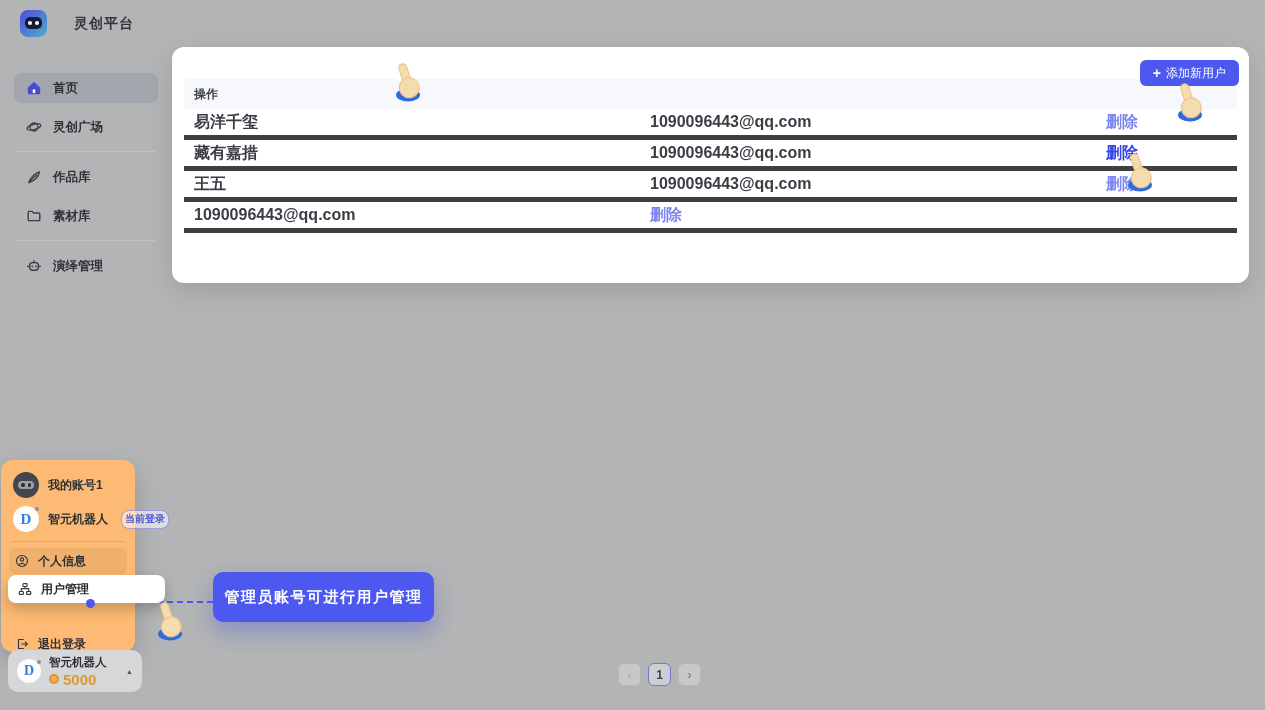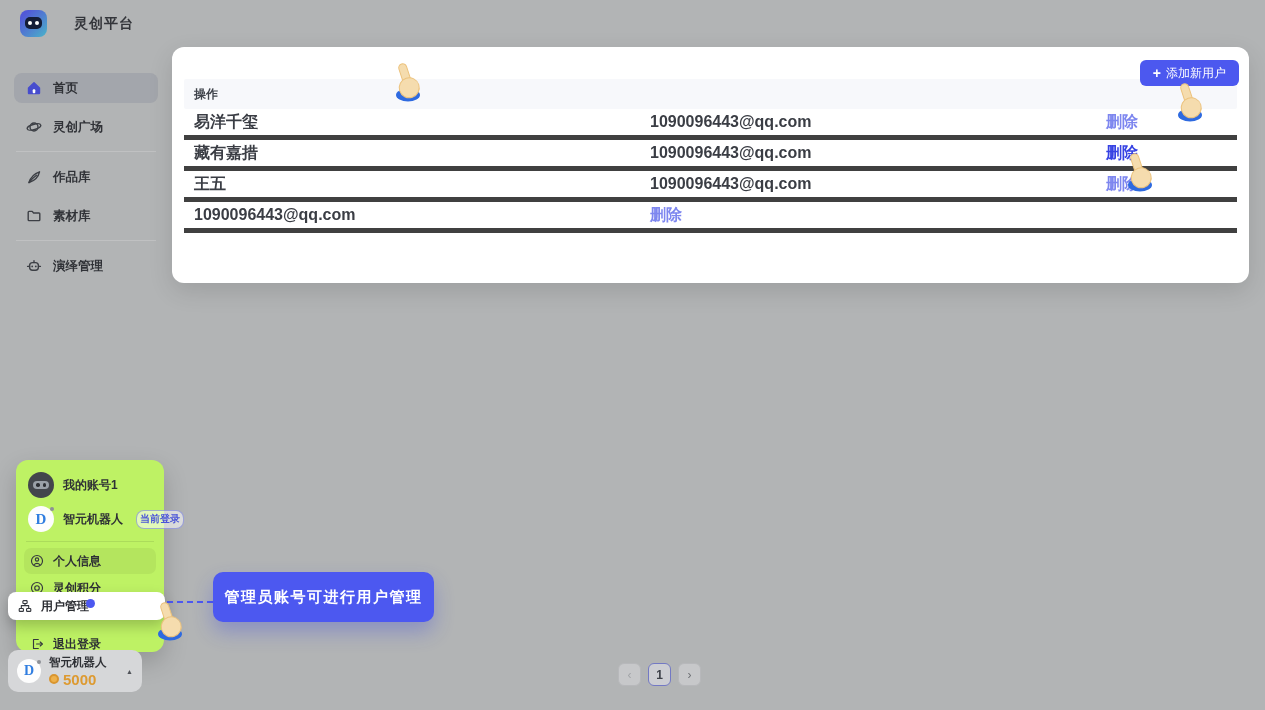--- a/index.html
+++ b/index.html
@@ -55,21 +55,21 @@
   .del-link.hot { color:#3642e3; }
 
   
   .pagination { position:absolute; left:618px; top:663px; display:flex; gap:7px; }
   .pg { width:23px; height:23px; border-radius:6px; display:flex; align-items:center; justify-content:center;
     font-size:12px; cursor:pointer; background:#c7c8ca; border:1px solid #b7b8bb; color:#a2a4a8; }
   .pg.current { background:#cdced3; border:1px solid #7379c4; color:#3d4049; font-weight:bold; }
   .pg.next { color:#6e7075; }
 
   
-  .popup { position:absolute; left:16px; top:460px; width:148px; height:192px; background:#bef264;
+  .popup { position:absolute; left:1px; top:460px; width:134px; height:192px; background:#fdba74;
     border-radius:12px; box-shadow:0 10px 24px rgba(0,0,0,0.18); padding:8px 8px; }
   .acct-row { display:flex; align-items:center; gap:9px; height:34px; padding:0 4px; }
   .avatar { width:26px; height:26px; border-radius:50%; background:#43464c; position:relative; flex:0 0 26px; }
   .avatar .goggle { position:absolute; left:5px; top:9px; width:16px; height:8px; border-radius:4px; background:#9aa0a8; }
   .avatar .goggle i { position:absolute; top:2px; width:3.5px; height:3.5px; border-radius:50%; background:#2c2e33; }
   .avatar .goggle i.l{ left:3px; } .avatar .goggle i.r{ right:3px; }
   .org-logo { width:26px; height:26px; border-radius:50%; background:#fdfdfd; flex:0 0 26px;
     display:flex; align-items:center; justify-content:center; position:relative;
     font-size:15px; font-weight:bold; color:#2f7de0; font-family:"Liberation Serif", serif; }
   .org-logo::after { content:""; position:absolute; right:0px; top:1px; width:4px; height:4px;
@@ -78,21 +78,21 @@
   .login-badge { font-size:10px; font-weight:bold; color:#4a55d8; background:rgba(255,255,255,0.55);
     border:1px solid rgba(74,85,216,0.45); border-radius:8px; padding:1.5px 3px; margin-left:4px; white-space:nowrap; }
   .popup-divider { height:1px; background:rgba(0,0,0,0.09); margin:5px 2px 6px; }
   .menu-item { height:26px; display:flex; align-items:center; gap:9px; padding:0 6px; border-radius:7px;
     font-size:12px; font-weight:bold; color:#2e3035; cursor:pointer; margin-bottom:1px; }
   .menu-item.subtle { background:rgba(0,0,0,0.05); }
   .menu-spacer { height:28px; margin-bottom:1px; }
   .m-ic { stroke:#35383e; stroke-width:1.3; fill:none; stroke-linecap:round; stroke-linejoin:round; flex:0 0 14px; }
 
   
-  .spotlight { position:absolute; left:8px; top:592px; width:157px; height:28px; background:#ffffff;
+  .spotlight { position:absolute; left:8px; top:575px; width:157px; height:28px; background:#ffffff;
     border-radius:8px; box-shadow:0 6px 14px rgba(0,0,0,0.22); display:flex; align-items:center; gap:9px;
     padding:0 10px; z-index:6; cursor:pointer; font-size:12px; font-weight:bold; color:#2b2d32; }
   .connector-dot { position:absolute; left:86px; top:599px; width:9px; height:9px; border-radius:50%;
     background:#4c58f0; z-index:7; }
   .connector { position:absolute; left:97px; top:601px; width:116px; height:0;
     border-top:2px dashed #4c58f0; z-index:5; }
   .tooltip { position:absolute; left:213px; top:572px; width:221px; height:50px; background:#4c58f0;
     border-radius:10px; display:flex; align-items:center; justify-content:center; color:#ffffff;
     font-size:15px; font-weight:bold; letter-spacing:1.5px; z-index:6;
     box-shadow:0 10px 20px rgba(45,62,225,0.30); }

